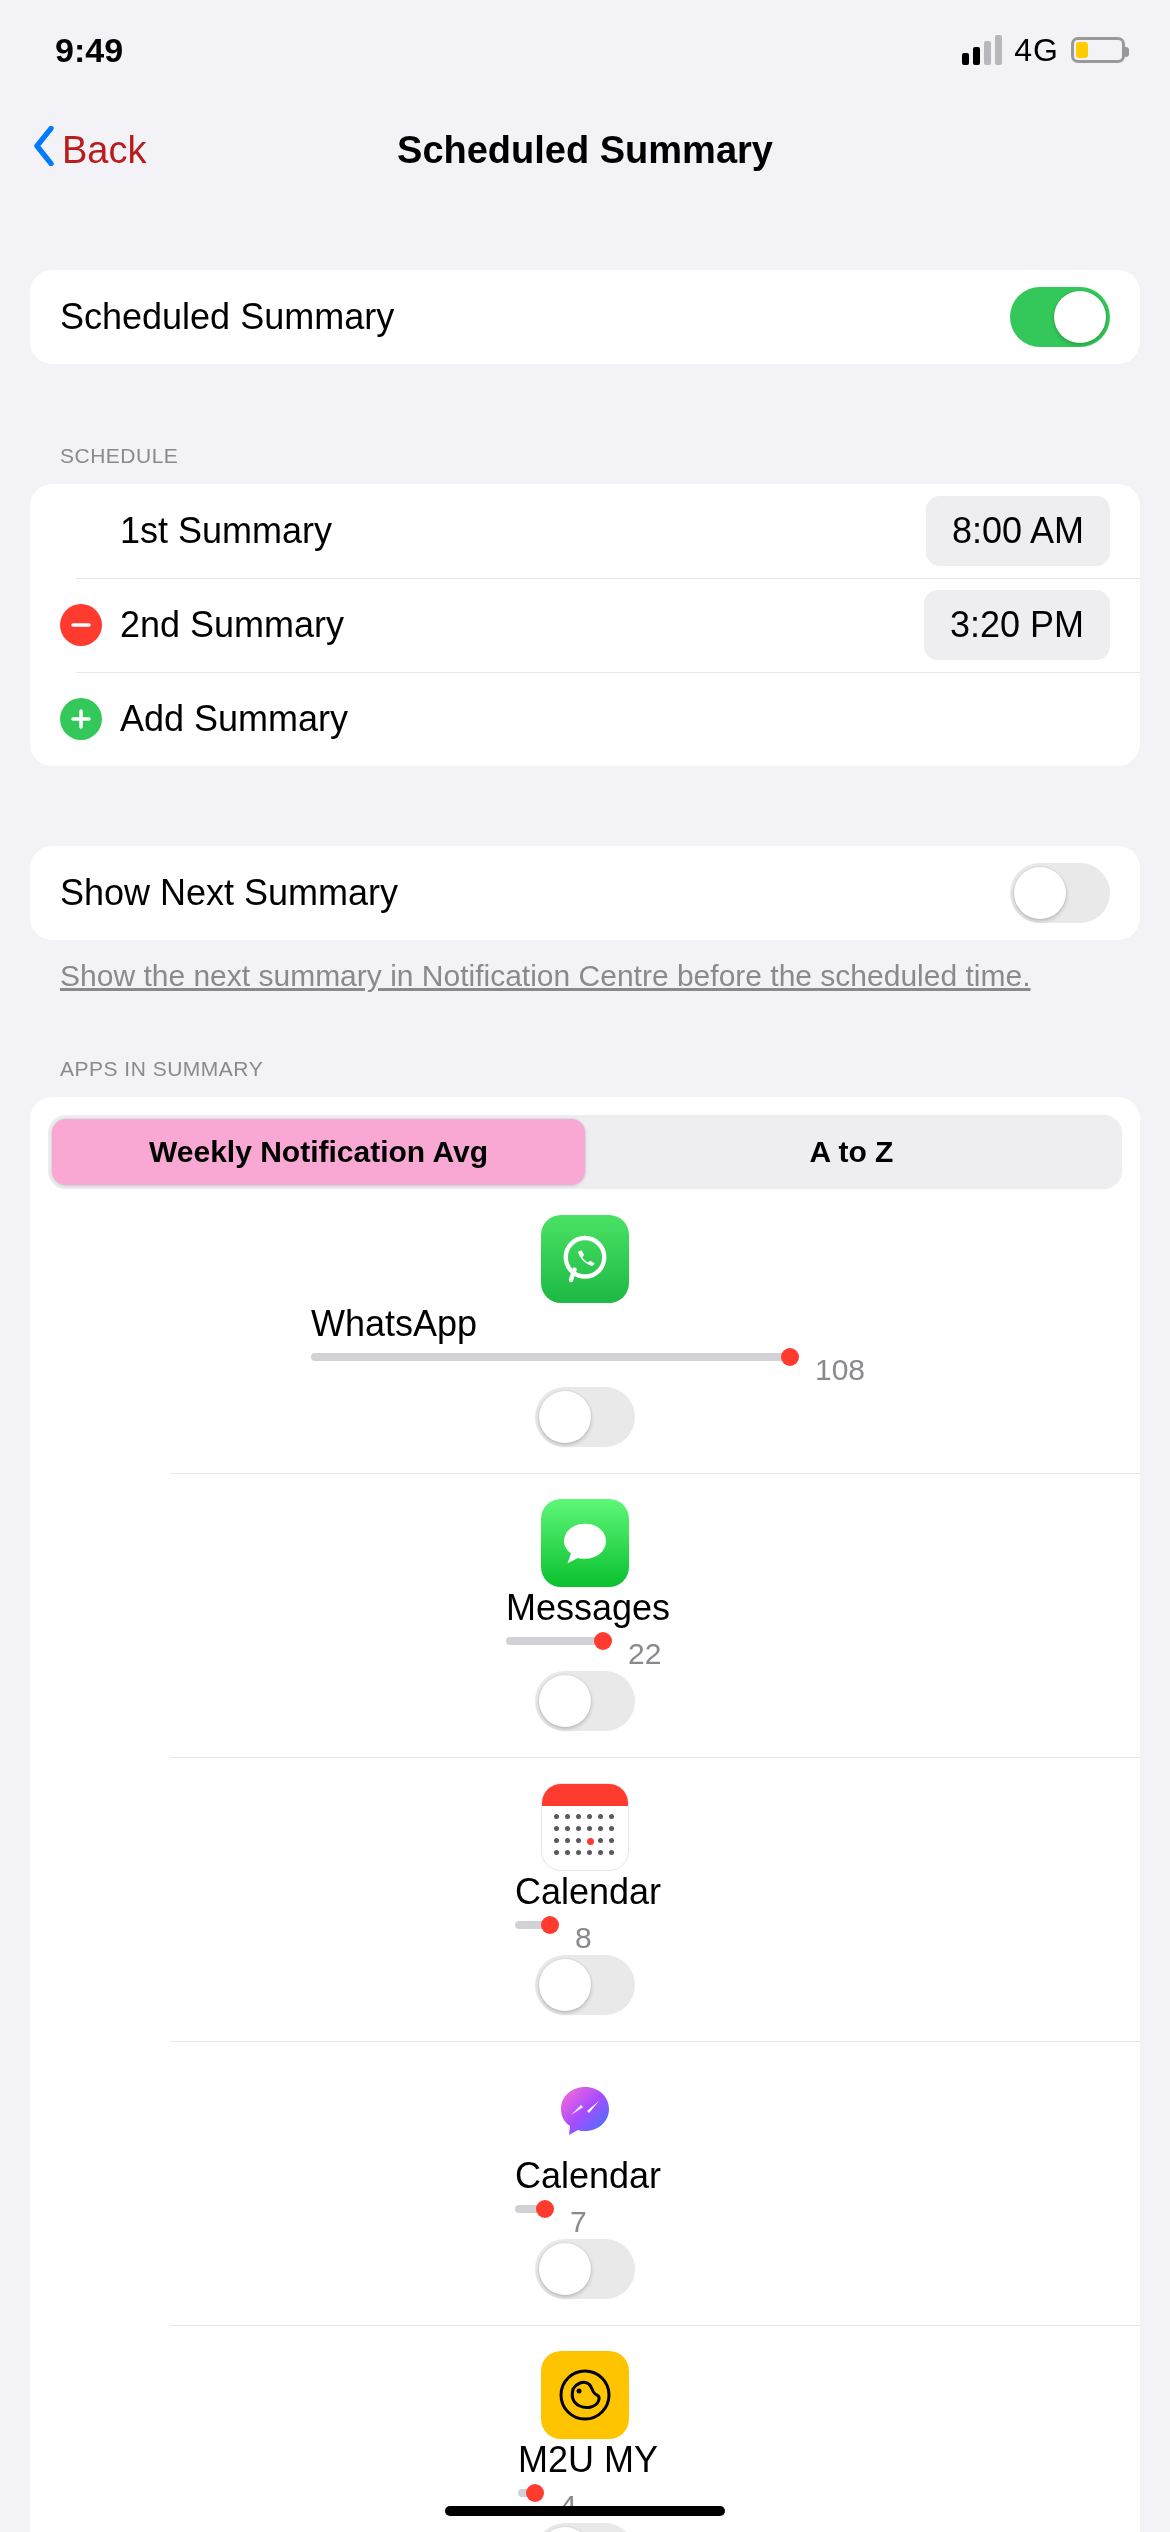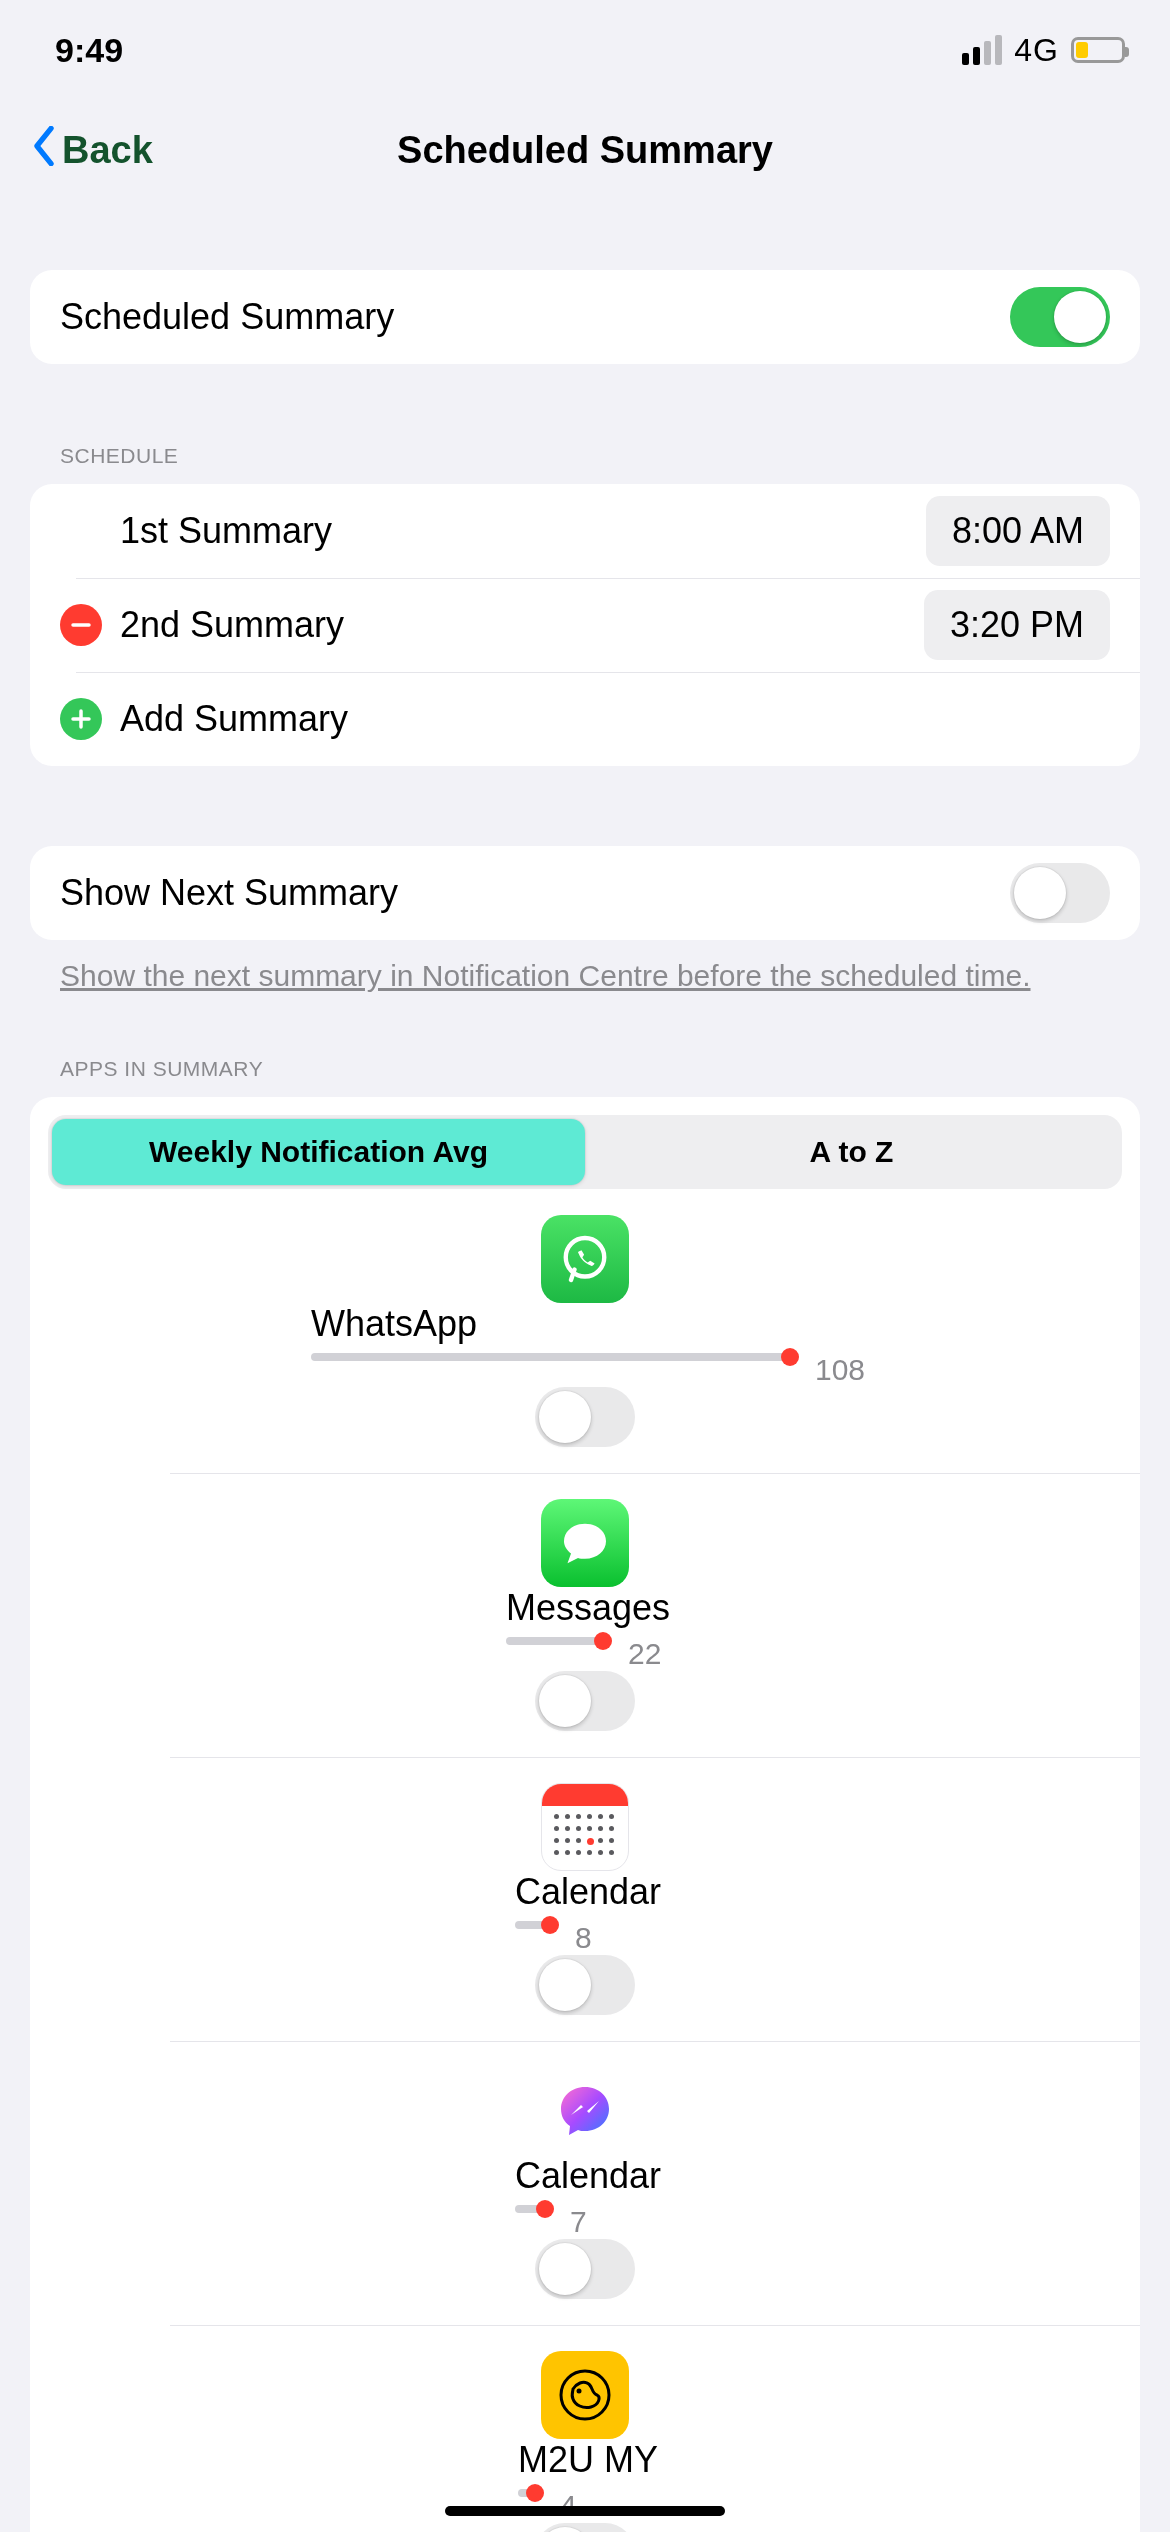--- a/index.html
+++ b/index.html
@@ -29,21 +29,21 @@
   .battery::after { content:""; position:absolute; right:-7px; top:7px; width:4px; height:10px; background:#999; border-radius:0 3px 3px 0;}
   .battery-fill { position:absolute; left:2px; top:2px; bottom:2px; width:12px; background:#ffcc00; border-radius:3px;}
 
   
   .nav-bar {
     height:100px;
     display:flex; align-items:center;
     position:relative;
     padding:0 30px;
   }
-  .back-btn { display:flex; align-items:center; color:#14532d; font-size:38px; font-weight:700; gap:4px;}
+  .back-btn { display:flex; align-items:center; color:#b91c1c; font-size:38px; font-weight:400; gap:4px;}
   .back-chevron svg { width:28px; height:40px; }
   .nav-title { position:absolute; left:0; right:0; text-align:center; font-size:38px; font-weight:600; pointer-events:none;}
 
   
   .content { padding:0 30px; }
   .group { background:#fff; border-radius:22px; overflow:hidden; }
   .group.first { margin-top:70px; }
   .section-header { font-size:21px; color:#8a8a8e; letter-spacing:0.5px; padding:80px 30px 16px; text-transform:uppercase;}
   .section-header.tight { padding-top:60px;}
   .footer-text { font-size:30px; color:#8a8a8e; padding:16px 30px 0; line-height:1.35;text-decoration:underline;}
@@ -102,21 +102,21 @@
     margin:18px 18px 0 18px;
   }
   .segmented .seg {
     flex:1; text-align:center;
     font-size:30px; font-weight:600;
     padding:16px 0;
     border-radius:14px;
     color:#000;
   }
   .segmented .seg.active {
-    background:#5eead4;
+    background:#f9a8d4;
     box-shadow:0 1px 4px rgba(0,0,0,0.12), 0 0 0 1px rgba(0,0,0,0.04);
   }
 
   .app-row {
     display:flex; align-items:center;
     padding:26px 30px 26px 30px;
     position:relative;
     flex-direction:column;
   }
   .app-row + .app-row::before {

